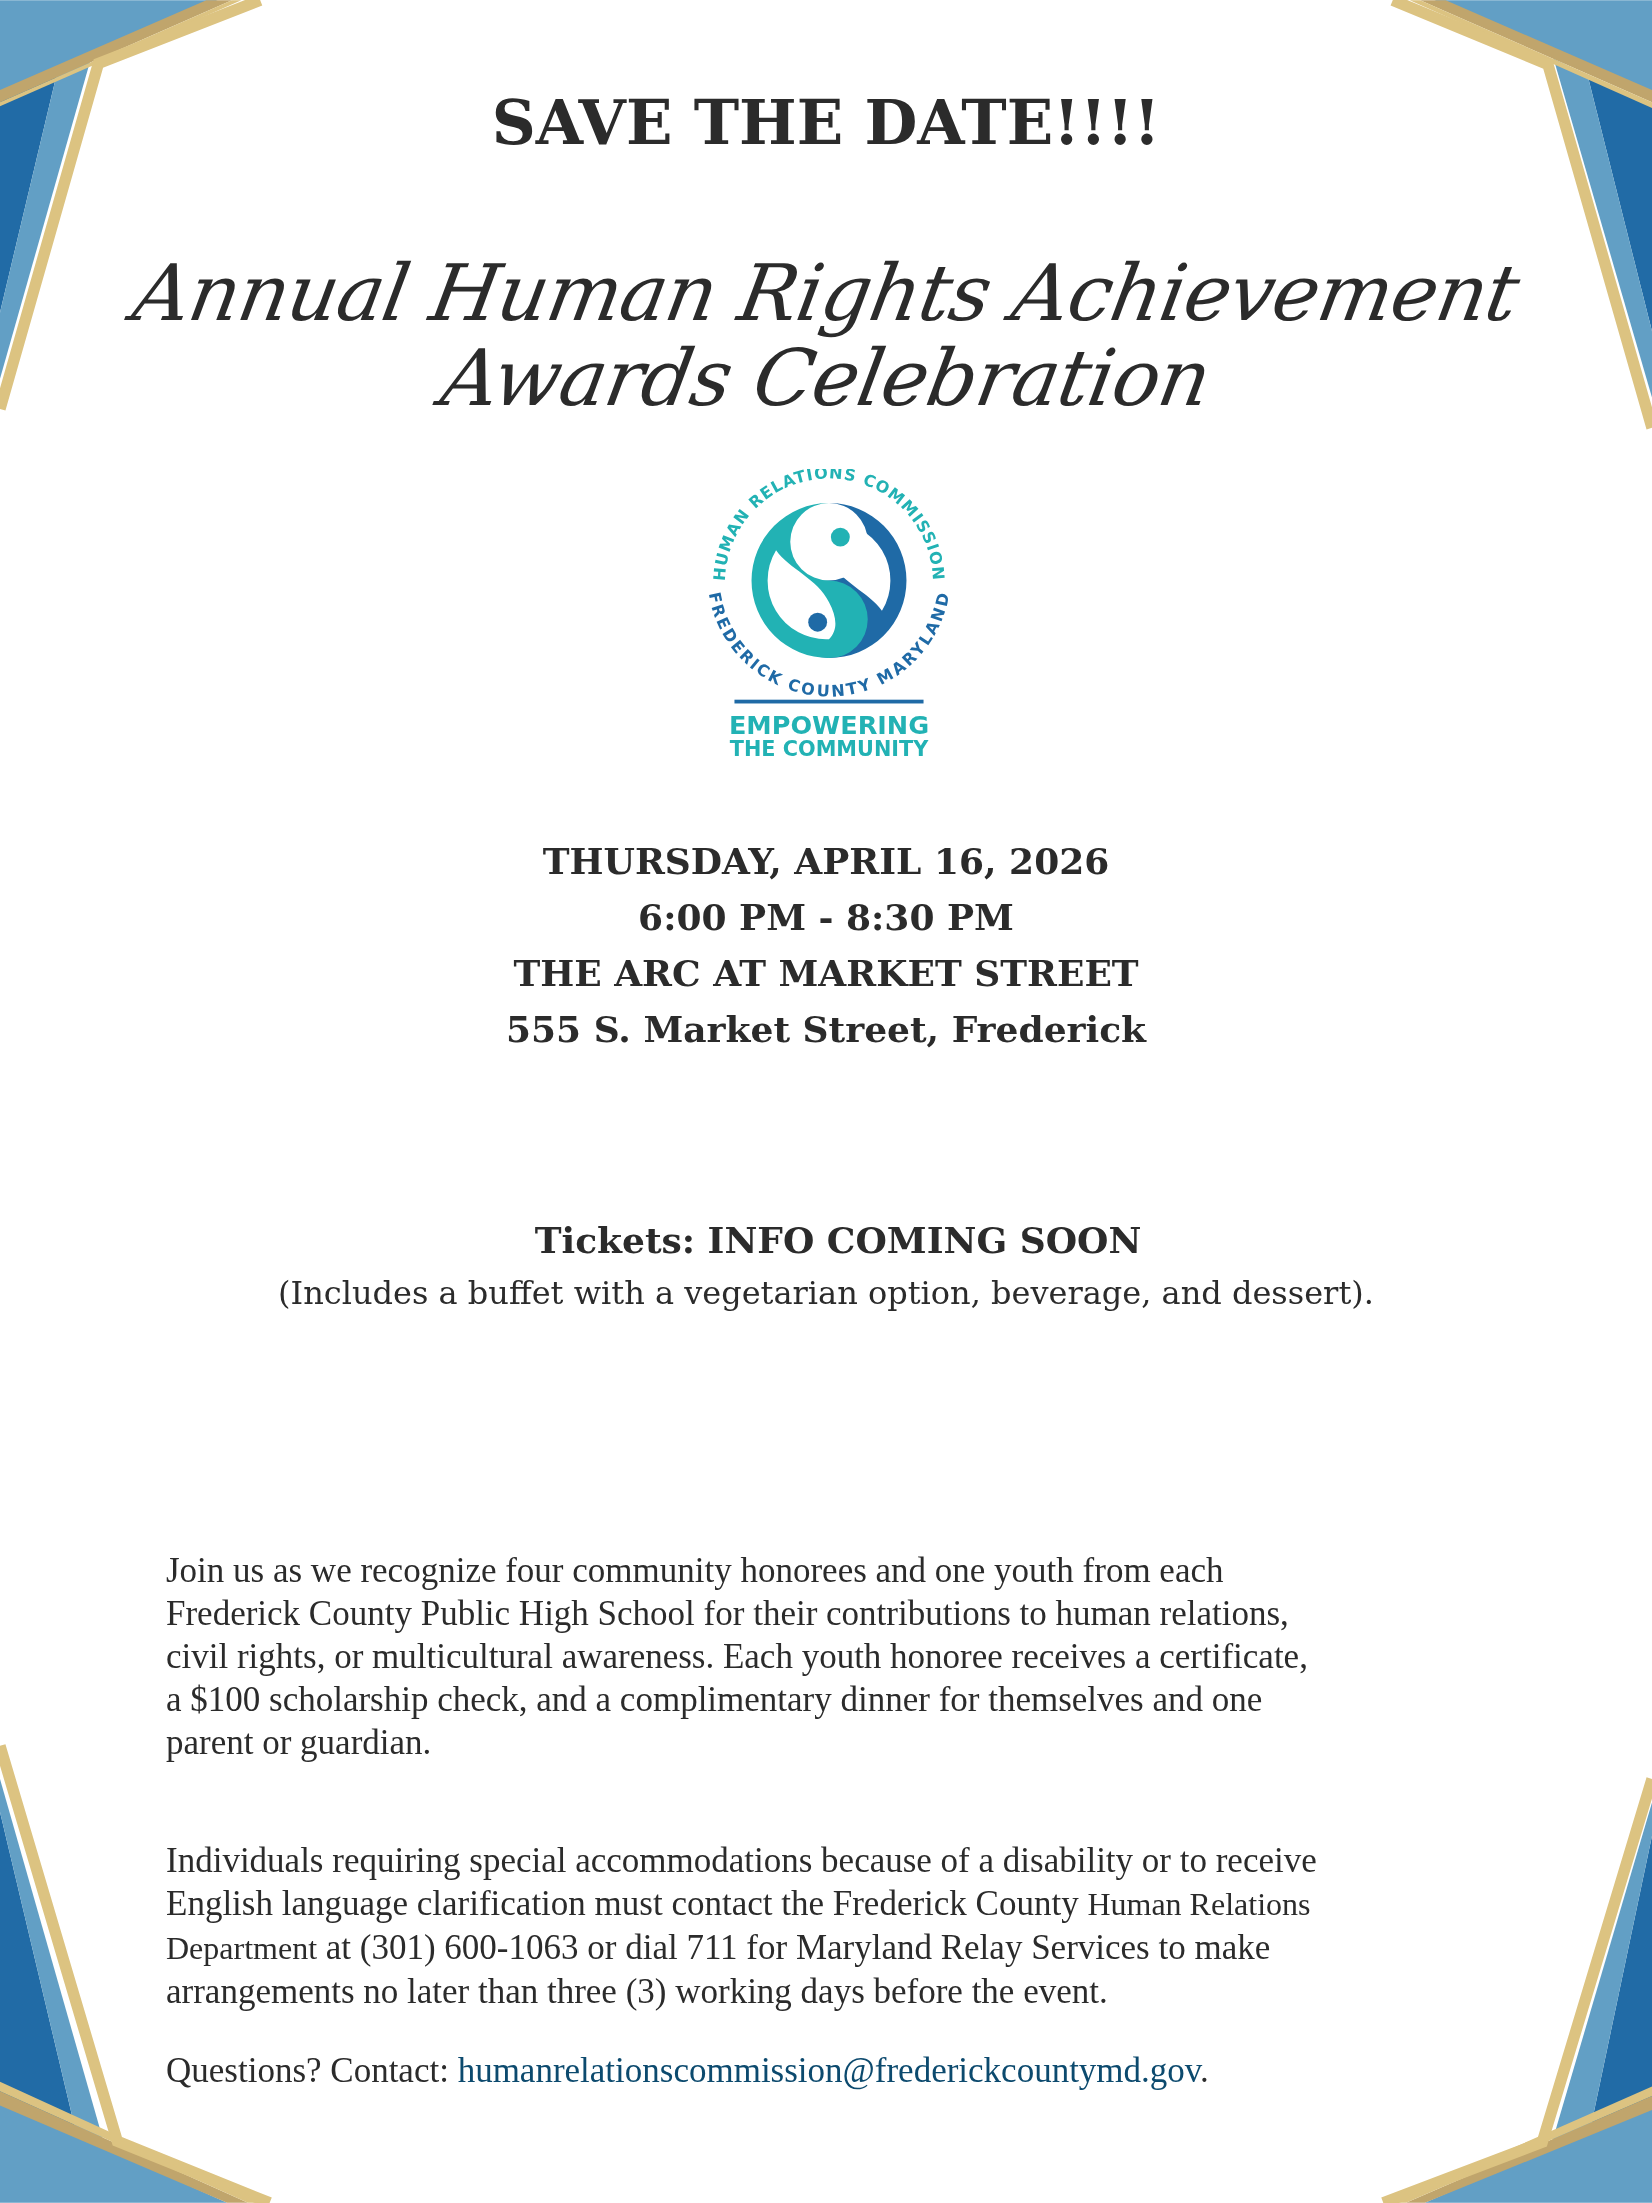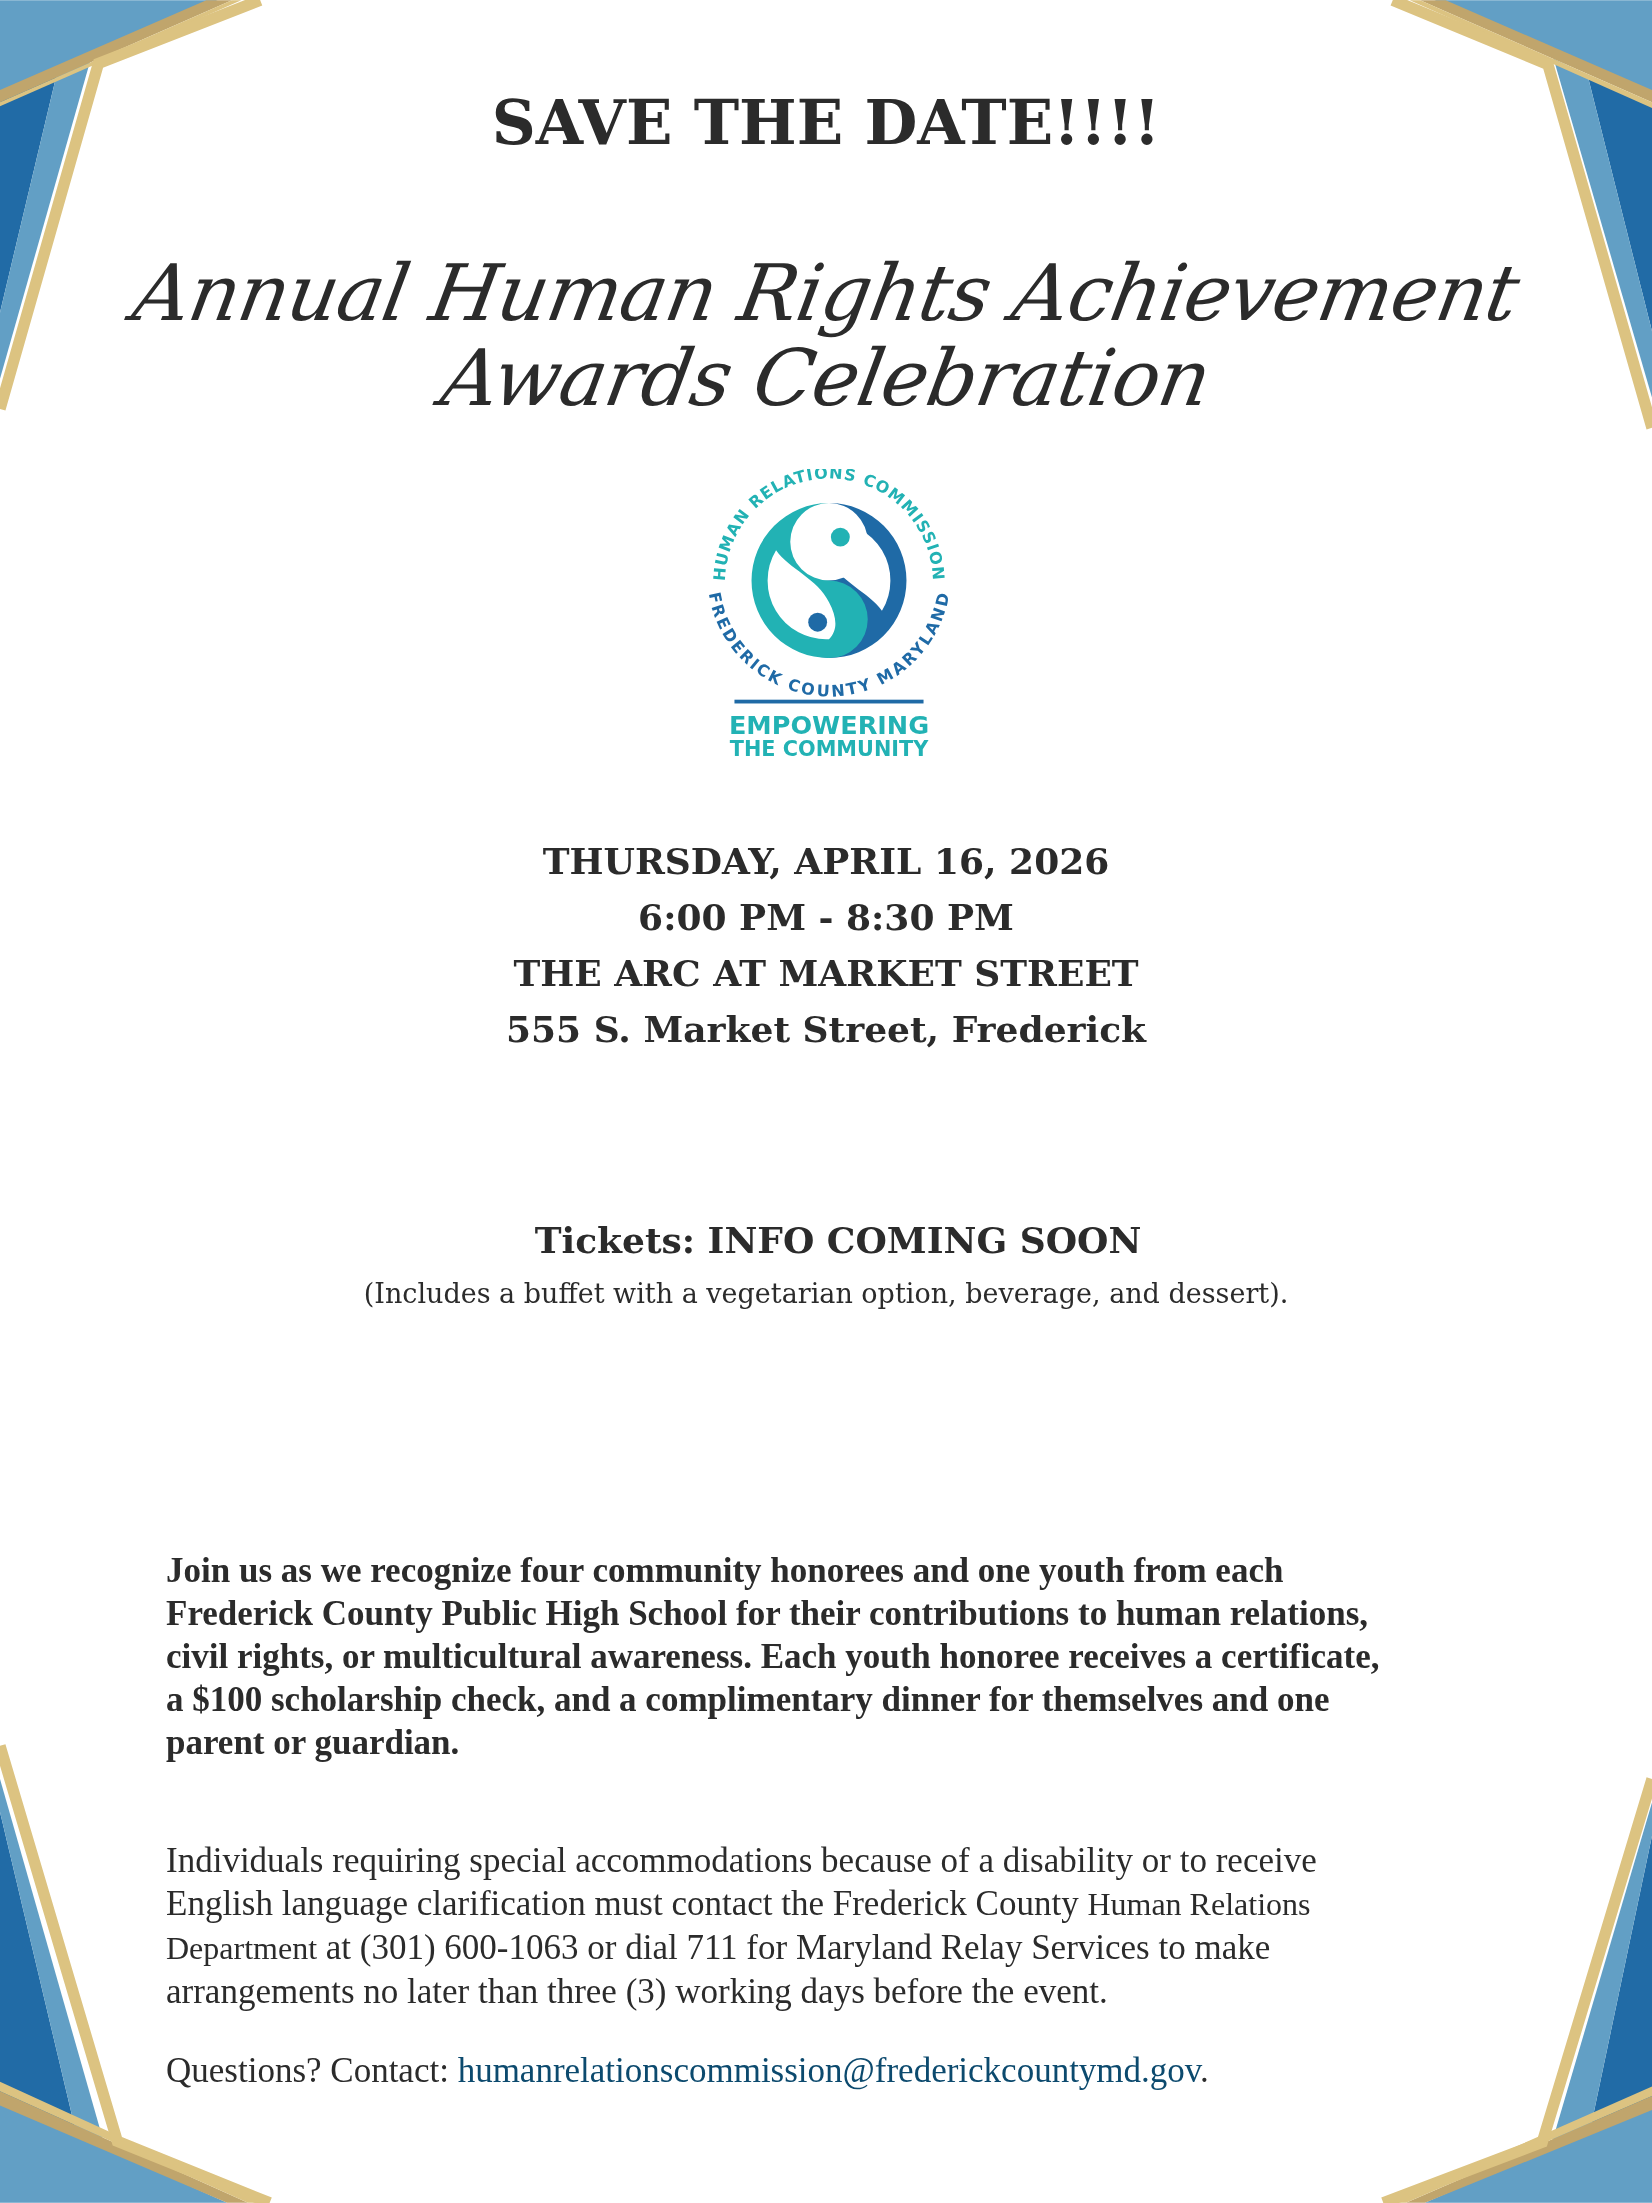--- a/index.html
+++ b/index.html
@@ -24,26 +24,26 @@
     position: absolute; left: 0; right: 0; top: 821px; text-align: center;
     font-family: "DejaVu Serif", serif; font-weight: bold; font-size: 36px; line-height: 56px;
     color: #2b2b2b;
     margin-top: 12px;
   }
   .tickets {
     position: absolute; left: 0; right: 0; top: 1214px; text-align: center;
     font-family: "DejaVu Serif", serif; color: #2b2b2b;
   }
   .tickets .t1 { font-weight: bold; font-size: 36px; line-height: 53px; margin-left: 24px; }
-  .tickets .t2 { font-size: 27px; line-height: 53px; }
+  .tickets .t2 { font-size: 32px; line-height: 53px; }
   .body-text {
     position: absolute; left: 166px; width: 1325px;
     font-family: "Liberation Serif", serif; font-size: 35px; line-height: 43px; color: #2b2b2b;
   }
-  .p1 { top: 1549px; font-weight: bold; }
+  .p1 { top: 1549px; }
   .p2 { top: 1839px; }
   .p3 { top: 2049px; }
   .small { font-size: 32px; }
   .line { display: block; white-space: nowrap; }
   a.email { color: #0c4a6e; text-decoration: none; }
 </style>
 </head>
 <body>
 
 <svg class="frame" viewBox="0 0 1746 2328" xmlns="http://www.w3.org/2000/svg">

